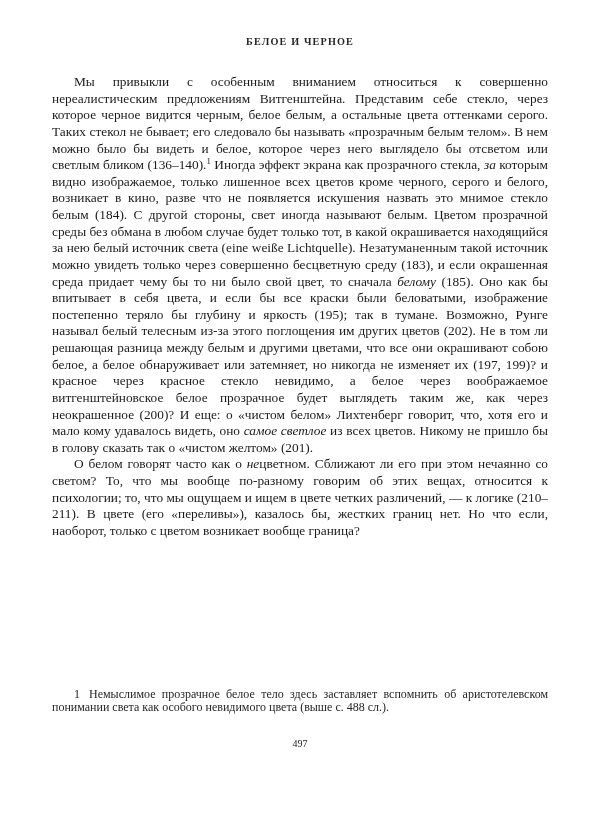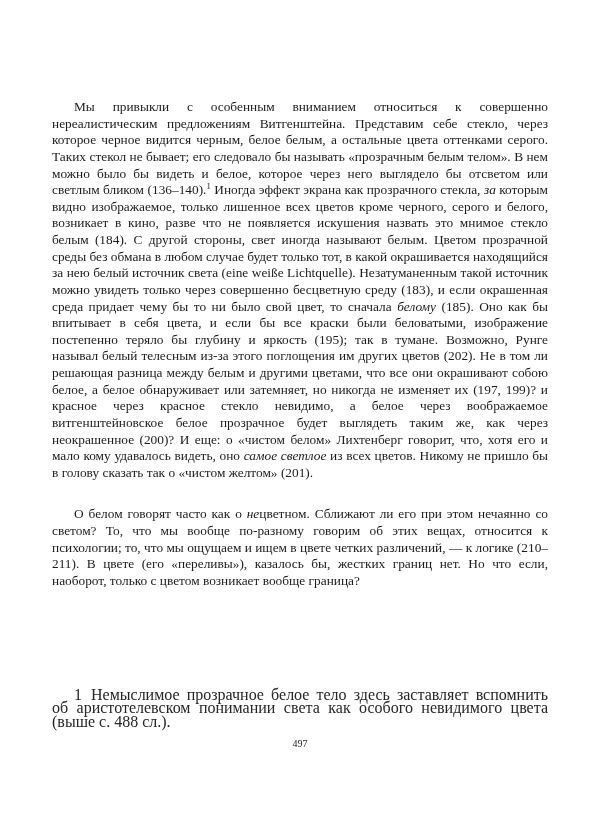--- a/index.html
+++ b/index.html
@@ -47,36 +47,35 @@
     text-justify: inter-word;
     color: #1b1b1b;
     hyphens: manual;
   }
   .body-text p {
     margin: 0;
     text-indent: 0;
   }
   .body-text p.indented {
     text-indent: 22px;
-    margin-top: 25px;
   }
   .body-text i, .footnote i {
     font-style: italic;
   }
   sup.fn-ref {
     font-size: 0.66em;
     vertical-align: super;
     line-height: 0;
   }
   .footnote-block {
     position: absolute;
     left: 52px;
     top: 688px;
     width: 496px;
-    font-size: 16px;
+    font-size: 12px;
     line-height: 13.4px;
     text-align: justify;
     color: #252525;
   }
   .footnote-block p {
     margin: 0;
     text-indent: 22px;
   }
   .footnote-num {
     margin-right: 9px;
@@ -89,20 +88,21 @@
     text-align: center;
     font-size: 10px;
     color: #262626;
   }
 </style>
 </head>
 <body>
 
 <div class="page">
 
+  <div class="running-head">БЕЛОЕ И ЧЕРНОЕ</div>
 
   <div class="body-text">
       <p class="indented"><span>Мы привыкли с особенным вниманием относиться к совершенно нереалистическим предложениям Витгенштейна. Представим себе стекло, через которое черное видится черным, белое белым, а остальные цвета оттенками серого. Таких стекол не бывает; его следовало бы называть «прозрачным белым телом». В нем можно было бы видеть и белое, которое через него выглядело бы отсветом или светлым бликом (136–140).</span><sup class="fn-ref">1</sup><span> Иногда эффект экрана как прозрачного стекла, </span><i>за</i><span> которым видно изображаемое, только лишенное всех цветов кроме черного, серого и белого, возникает в кино, разве что не появляется искушения назвать это мнимое стекло белым (184). С другой стороны, свет иногда называют белым. Цветом прозрачной среды без обмана в любом случае будет только тот, в какой окрашивается находящийся за нею белый источник света (eine weiße Lichtquelle). Незатуманенным такой источник можно увидеть только через совершенно бесцветную среду (183), и если окрашенная среда придает чему бы то ни было свой цвет, то сначала </span><i>белому</i><span> (185). Оно как бы впитывает в себя цвета, и если бы все краски были беловатыми, изображение постепенно теряло бы глубину и яркость (195); так в тумане. Возможно, Рунге называл белый телесным из-за этого поглощения им других цветов (202). Не в том ли решающая разница между белым и другими цветами, что все они окрашивают собою белое, а белое обнаруживает или затемняет, но никогда не изменяет их (197, 199)? и красное через красное стекло невидимо, а белое через воображаемое витгенштейновское белое прозрачное будет выглядеть таким же, как через неокрашенное (200)? И еще: о «чистом белом» Лихтенберг говорит, что, хотя его и мало кому удавалось видеть, оно </span><i>самое светлое</i><span> из всех цветов. Никому не пришло бы в голову сказать так о «чистом желтом» (201).</span></p>
       <p class="indented"><span>О белом говорят часто как о </span><i>не</i><span>цветном. Сближают ли его при этом нечаянно со светом? То, что мы вообще по-разному говорим об этих вещах, относится к психологии; то, что мы ощущаем и ищем в цвете четких различений, — к логике (210–211). В цвете (его «переливы»), казалось бы, жестких границ нет. Но что если, наоборот, только с цветом возникает вообще граница?</span></p>
     </div>
 
   <div class="footnote-block">
       <p><span class="footnote-num">1</span><span>Немыслимое прозрачное белое тело здесь заставляет вспомнить об аристотелевском понимании света как особого невидимого цвета (выше с. 488 сл.).</span></p>
     </div>
 

